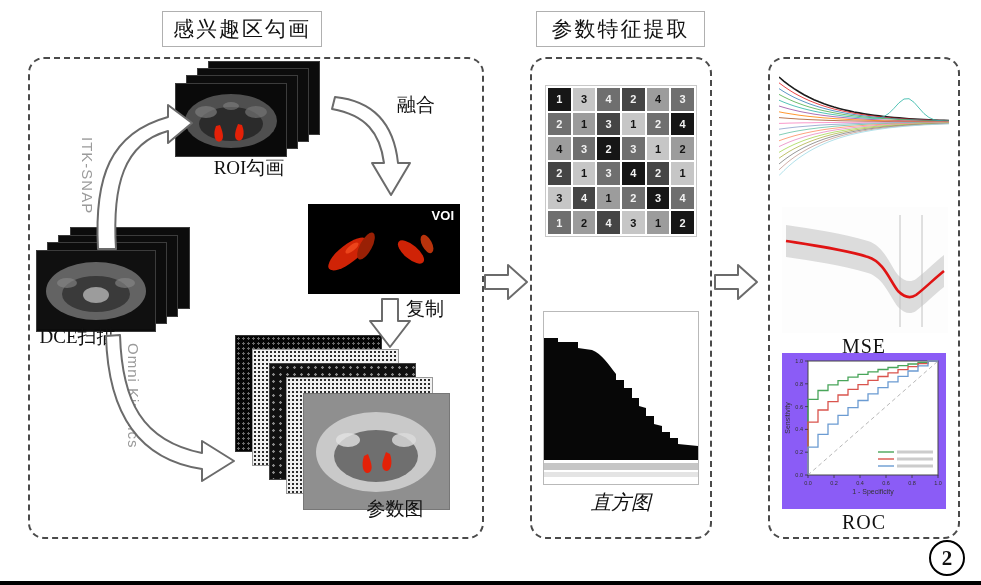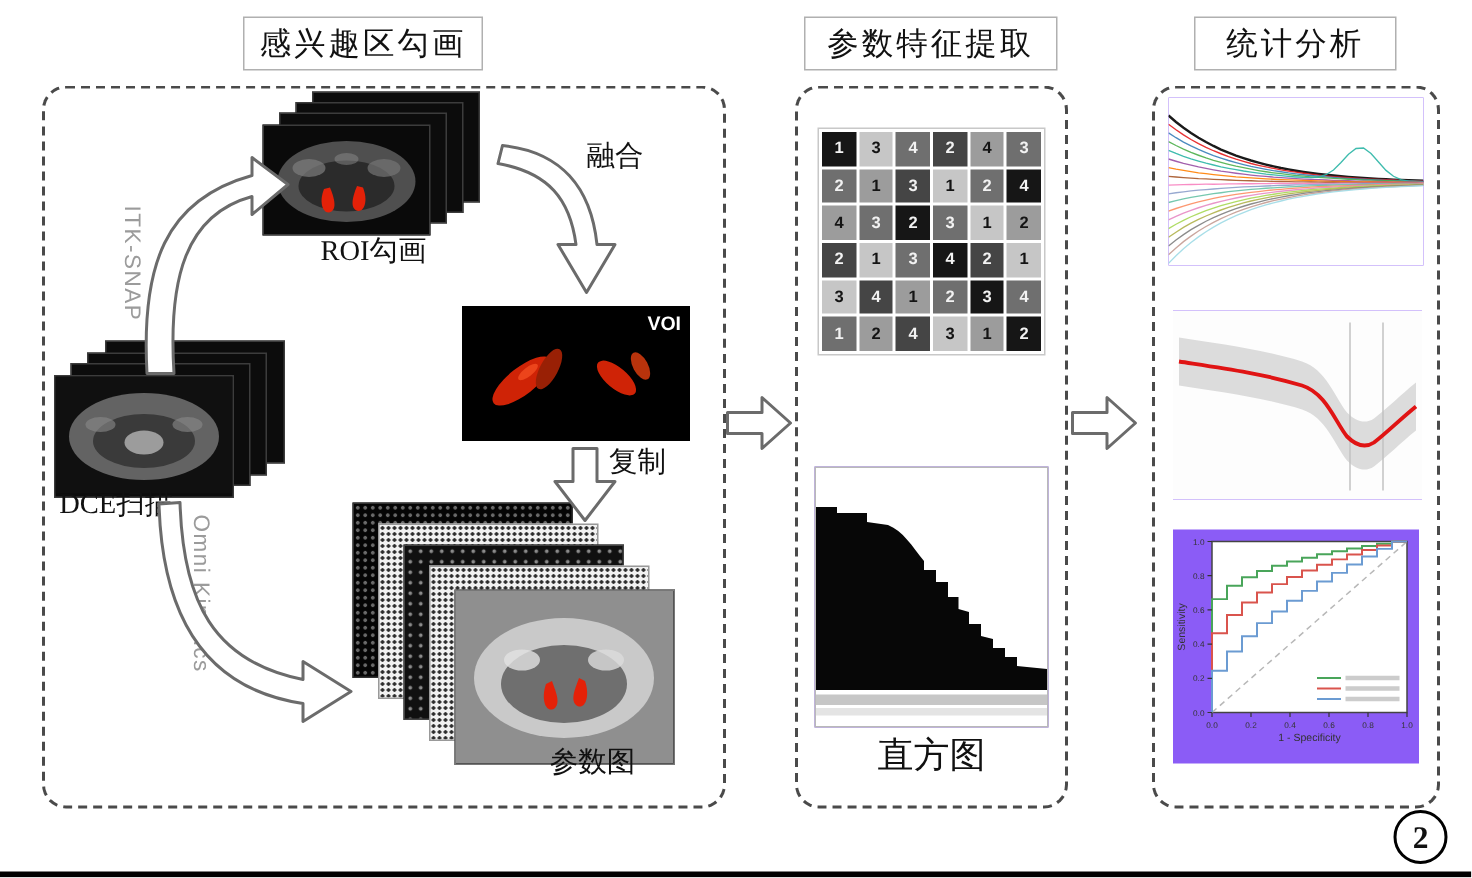--- a/index.html
+++ b/index.html
@@ -31,21 +31,20 @@
   .bottom-rule{position:absolute;left:0;top:581px;width:981px;height:4px;background:#000;}
   .latin-lbl{font-size:20px;letter-spacing:1px;}
 </style>
 </head>
 <body>
 
 <div class="canvas">
 
   <div class="title-box" style="left:536px;top:11px;width:167px;height:34px;">参数特征提取</div>
   <div class="title-box" style="left:162px;top:11px;width:158px;height:34px;">感兴趣区勾画</div>
-  <div class="title-box" style="left:796px;top:11px;width:133px;height:34px;">统计分析</div>
 
   <div class="panel" style="left:28px;top:57px;width:452px;height:478px;">
 
     <div class="stack" style="left:145px;top:2px;width:148px;height:98px;">
       <div class="stack-layer" style="left:33px;top:0;width:110px;height:72px;"></div>
       <div class="stack-layer" style="left:22px;top:7px;width:110px;height:72px;"></div>
       <div class="stack-layer" style="left:11px;top:14px;width:110px;height:72px;"></div>
       <div class="stack-layer" style="left:0;top:22px;width:110px;height:72px;">
         <svg viewBox="0 0 110 72" width="110" height="72">
           <rect width="110" height="72" fill="#0a0a0a"></rect>
@@ -102,21 +101,21 @@
           <ellipse cx="72" cy="62" rx="42" ry="26" fill="#6f6f6f"></ellipse>
           <ellipse cx="44" cy="46" rx="12" ry="7" fill="#e2e2e2" opacity="0.8"></ellipse>
           <ellipse cx="100" cy="46" rx="12" ry="7" fill="#dcdcdc" opacity="0.8"></ellipse>
           <path d="M60,62 C56,74 61,82 66,78 C70,74 66,66 64,60 Z" fill="#e42108"></path>
           <path d="M86,60 C90,72 85,80 80,76 C76,72 80,64 82,58 Z" fill="#e42108"></path>
         </svg>
       </div>
     </div>
     <div class="lbl" style="left:285px;top:440px;width:160px;z-index:6;">参数图</div>
 
-    <div class="lbl" style="left:355px;top:36px;width:50px;">融合</div>
+    <div class="lbl" style="left:355px;top:36px;width:50px;text-align:right;">融合</div>
     <div class="lbl" style="left:370px;top:240px;width:50px;">复制</div>
 
     <span class="vert-label" style="left:66px;top:78px;">ITK-SNAP</span>
     <span class="vert-label" style="left:112px;top:284px;">Omni Kinetics</span>
 
     <svg class="arrow-overlay" viewBox="0 0 452 478" width="452" height="478">
       <path class="harrow" d="M68,190 C64,118 80,74 138,58 L138,46 L162,64 L138,84 L138,72 C94,84 82,126 86,190 Z"></path>
       <path class="harrow" d="M305,38 C344,42 364,66 368,104 L380,104 L361,136 L342,104 L354,104 C350,74 336,56 302,50 Z"></path>
       <path class="harrow" d="M90,276 C92,342 112,382 172,394 L172,382 L204,402 L172,422 L172,410 C104,400 78,348 76,277 Z"></path>
       <path class="harrow" d="M352,240 L368,240 L368,262 L380,262 L360,288 L340,262 L352,262 Z"></path>
@@ -173,21 +172,21 @@
     <div class="card bordered" style="left:11px;top:252px;width:156px;height:174px;">
       <svg viewBox="0 0 154 172" width="154" height="172">
         <rect width="154" height="172" fill="#fff"></rect>
         <path d="M0,26 L14,26 L14,30 L34,30 L34,36 L48,38 C58,42 64,52 72,62 L72,68 L80,68 L80,76 L88,76
                  L88,86 L95,86 L95,94 L102,96 L102,104 L110,104 L110,112 L118,114 L118,120 L126,120
                  L126,126 L134,126 L134,132 L154,134 L154,148 L0,148 Z" fill="#070707"></path>
         <rect x="0" y="151" width="154" height="7" fill="#c6c6c6"></rect>
         <rect x="0" y="160" width="154" height="5" fill="#e4e4e4"></rect>
       </svg>
     </div>
-    <div class="lbl" style="left:0;top:432px;width:100%;font-size:24px;">直方图</div>
+    <div class="lbl" style="left:0;top:432px;width:100%;font-size:20px;font-style:italic;">直方图</div>
   </div>
 
   <div class="panel" style="left:768px;top:57px;width:188px;height:478px;">
 
     <div class="card" style="left:9px;top:6px;width:170px;height:112px;">
       <svg viewBox="0 0 170 112" width="170" height="112">
         <rect width="170" height="112" fill="#fff"></rect>
       <polyline points="0,12.0 5,16.3 10,20.2 15,23.7 20,26.8 25,29.7 30,32.3 35,34.7 40,36.8 45,38.7 50,40.4 55,42.0 60,43.4 65,44.7 70,45.9 75,47.0 80,47.9 85,48.8 90,49.6 95,50.3 100,50.9 105,51.5 110,52.0 115,52.5 120,52.9 125,53.3 130,53.7 135,54.0 140,54.3 145,54.5 150,54.8 155,55.0 160,55.2 165,55.3 170,55.5" fill="none" stroke="#1a1a1a" stroke-width="1.6" opacity="1"></polyline>
           <polyline points="0,17.8 5,21.5 10,24.9 15,28.0 20,30.7 25,33.2 30,35.5 35,37.5 40,39.4 45,41.1 50,42.6 55,44.0 60,45.2 65,46.3 70,47.3 75,48.3 80,49.1 85,49.8 90,50.5 95,51.1 100,51.7 105,52.2 110,52.7 115,53.1 120,53.4 125,53.8 130,54.1 135,54.4 140,54.6 145,54.8 150,55.0 155,55.2 160,55.4 165,55.6 170,55.7" fill="none" stroke="#e41a1c" stroke-width="0.9" opacity="0.9"></polyline>
           <polyline points="0,23.6 5,26.8 10,29.7 15,32.3 20,34.6 25,36.7 30,38.7 35,40.4 40,42.0 45,43.4 50,44.7 55,45.9 60,46.9 65,47.9 70,48.8 75,49.5 80,50.3 85,50.9 90,51.5 95,52.0 100,52.5 105,52.9 110,53.3 115,53.7 120,54.0 125,54.3 130,54.5 135,54.8 140,55.0 145,55.2 150,55.3 155,55.5 160,55.6 165,55.8 170,55.9" fill="none" stroke="#377eb8" stroke-width="0.9" opacity="0.9"></polyline>
@@ -213,20 +212,21 @@
       <svg viewBox="0 0 166 126" width="166" height="126">
         <rect width="166" height="126" fill="#fdfdfd"></rect>
         <path d="M4,18 C30,22 60,26 86,34 C102,39 108,58 116,68 C122,74 128,76 134,72 C142,66 152,56 162,48
                  L162,80 C152,88 142,98 134,104 C128,108 122,106 116,100 C108,90 102,71 86,66
                  C60,58 30,54 4,50 Z" fill="#dcdcdc"></path>
         <line x1="118" y1="8" x2="118" y2="120" stroke="#c2c2c2"></line>
         <line x1="140" y1="8" x2="140" y2="120" stroke="#c2c2c2"></line>
         <path d="M4,34 C30,38 60,42 86,50 C102,55 108,74 116,84 C122,90 128,92 134,88 C142,82 152,72 162,64" fill="none" stroke="#e01414" stroke-width="2.6"></path>
       </svg>
     </div>
+    <div class="lbl latin-lbl" style="left:0;top:276px;width:100%;">MSE</div>
 
     <div class="card" style="left:12px;top:294px;width:164px;height:156px;">
       <svg viewBox="0 0 164 156" width="164" height="156">
         <rect x="26" y="8" width="130" height="114" fill="#fff" stroke="#444" stroke-width="1"></rect>
         <line x1="26" y1="122" x2="156" y2="8" stroke="#b8b8b8" stroke-dasharray="4,3"></line>
         <g>
             <path d="M26,122 L26.0,46.4 L36.0,46.4 L36.0,37.5 L46.0,37.5 L46.0,31.8 L56.0,31.8 L56.0,27.6 L66.0,27.6 L66.0,24.2 L76.0,24.2 L76.0,21.3 L86.0,21.3 L86.0,18.8 L96.0,18.8 L96.0,16.5 L106.0,16.5 L106.0,14.5 L116.0,14.5 L116.0,12.7 L126.0,12.7 L126.0,11.0 L136.0,11.0 L136.0,9.5 L146.0,9.5 L146.0,8.0 L156.0,8.0" fill="none" stroke="#49a55a" stroke-width="1.3"></path>
             <line x1="96" y1="99" x2="112" y2="99" stroke="#49a55a" stroke-width="1.4"></line>
             <rect x="115" y="97.5" width="36" height="3" fill="#cccccc"></rect>
             <path d="M26,122 L26.0,69.2 L36.0,69.2 L36.0,57.0 L46.0,57.0 L46.0,48.6 L56.0,48.6 L56.0,42.0 L66.0,42.0 L66.0,36.4 L76.0,36.4 L76.0,31.6 L86.0,31.6 L86.0,27.3 L96.0,27.3 L96.0,23.5 L106.0,23.5 L106.0,19.9 L116.0,19.9 L116.0,16.6 L126.0,16.6 L126.0,13.6 L136.0,13.6 L136.0,10.7 L146.0,10.7 L146.0,8.0 L156.0,8.0" fill="none" stroke="#d9544d" stroke-width="1.3"></path>
@@ -257,20 +257,21 @@
             <text x="21" y="32.8" text-anchor="end" font-size="5.5" fill="#333" font-family="Liberation Sans, sans-serif">0.8</text>
             <line x1="156" y1="122" x2="156" y2="125" stroke="#333" stroke-width="0.8"></line>
             <text x="156" y="132" text-anchor="middle" font-size="5.5" fill="#333" font-family="Liberation Sans, sans-serif">1.0</text>
             <line x1="23" y1="8" x2="26" y2="8" stroke="#333" stroke-width="0.8"></line>
             <text x="21" y="10" text-anchor="end" font-size="5.5" fill="#333" font-family="Liberation Sans, sans-serif">1.0</text>
           </g>
         <text x="91" y="141" text-anchor="middle" font-size="7" fill="#333" font-family="Liberation Sans, sans-serif">1 - Specificity</text>
         <text x="8" y="65" text-anchor="middle" font-size="7" fill="#333" transform="rotate(-90 8 65)" font-family="Liberation Sans, sans-serif">Sensitivity</text>
       </svg>
     </div>
+    <div class="lbl latin-lbl" style="left:0;top:452px;width:100%;">ROC</div>
   </div>
 
   <div class="fig-num">
     <span>2</span>
   </div>
 
   <div class="bottom-rule"></div>
 </div>
 
 </body></html>

